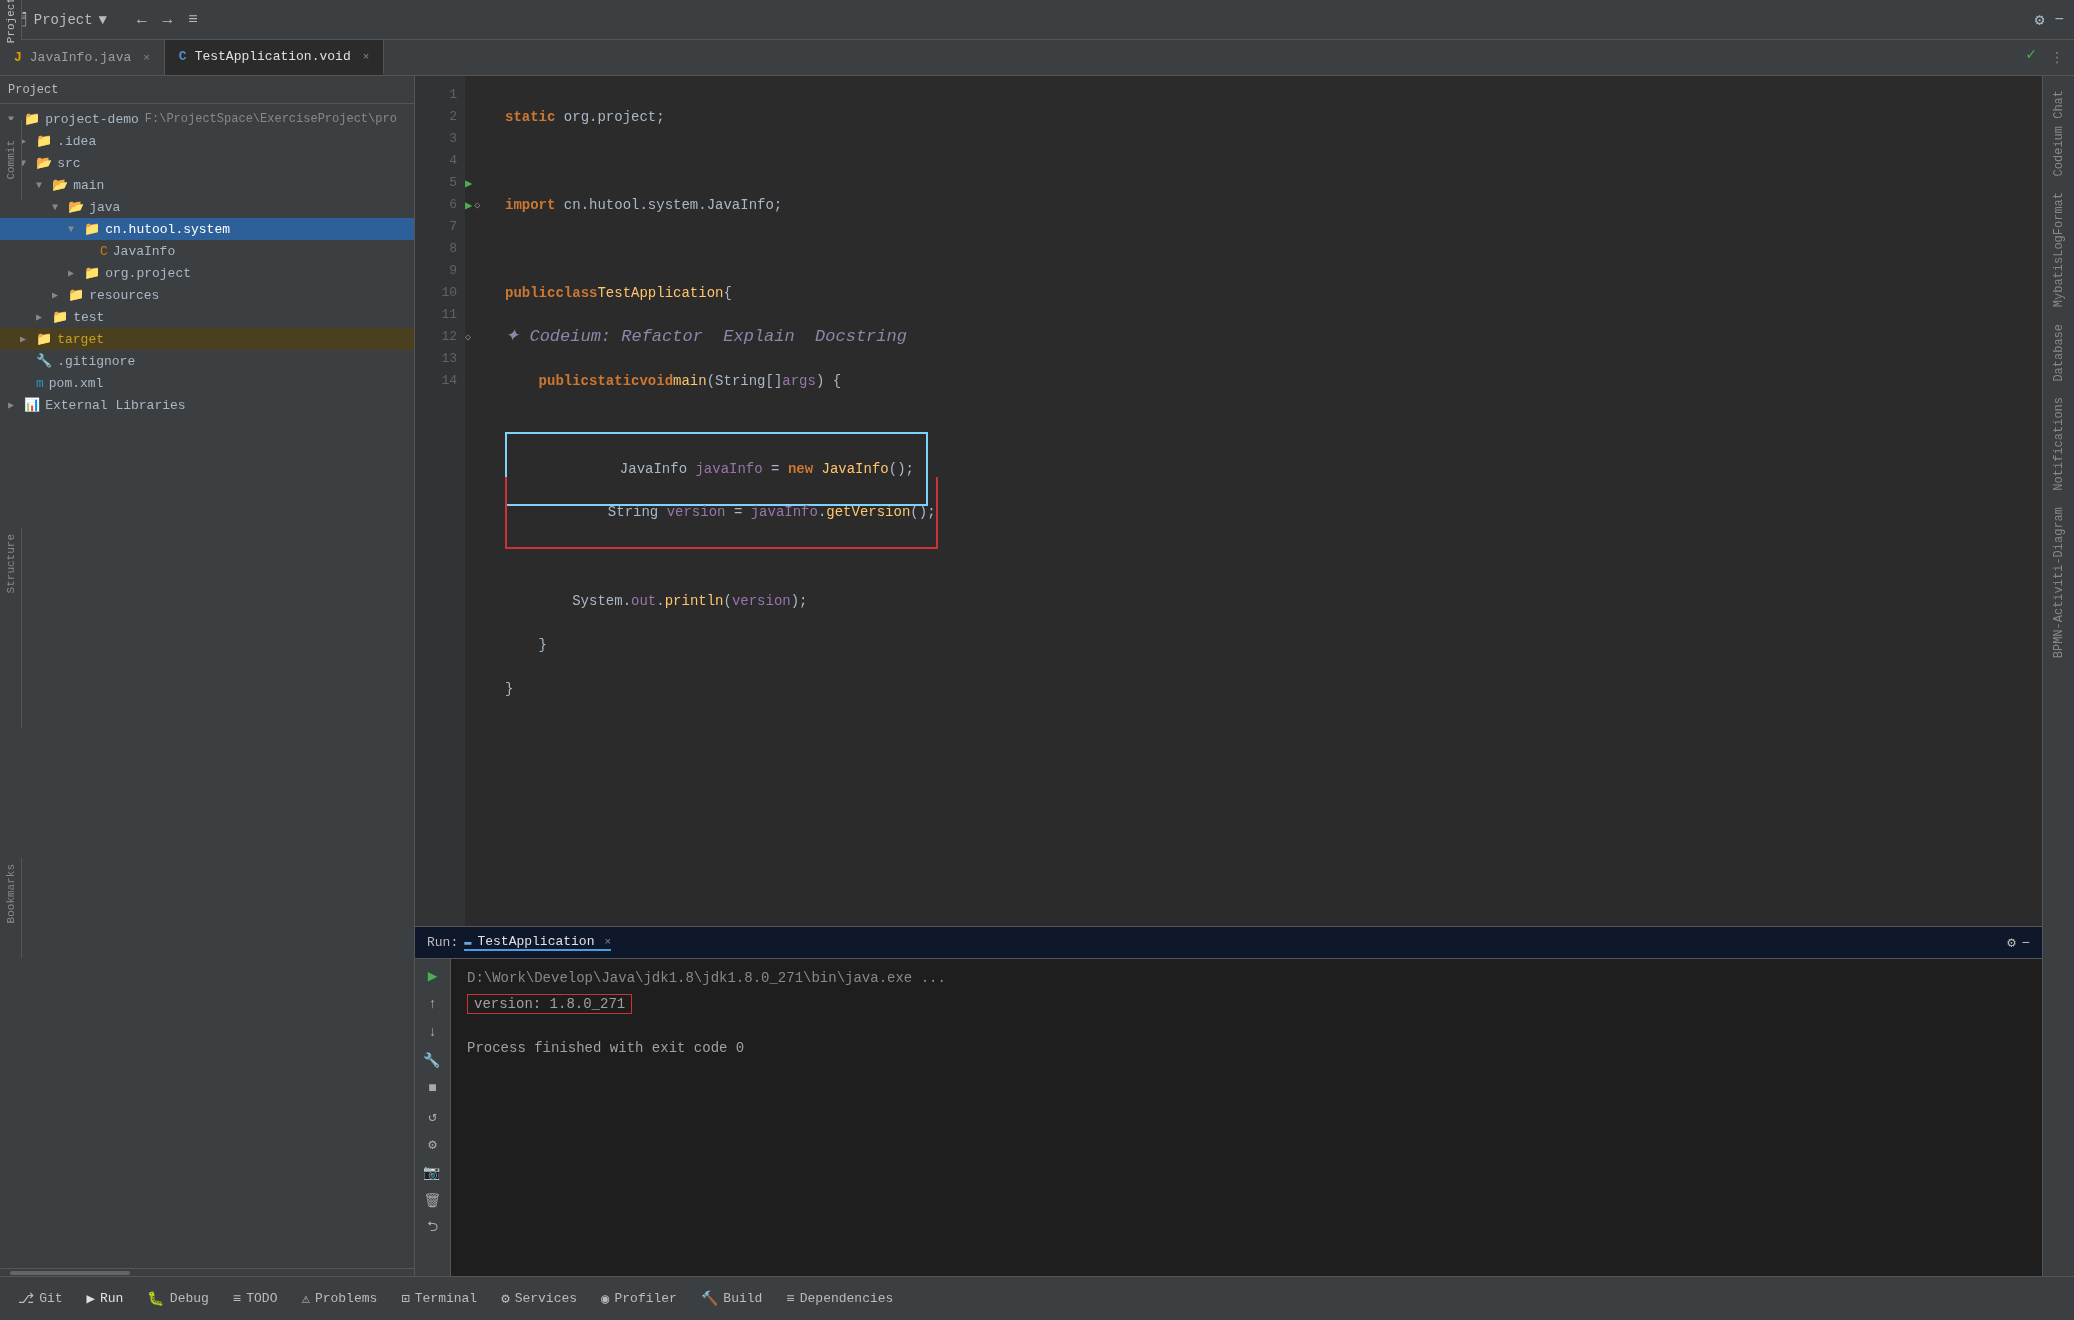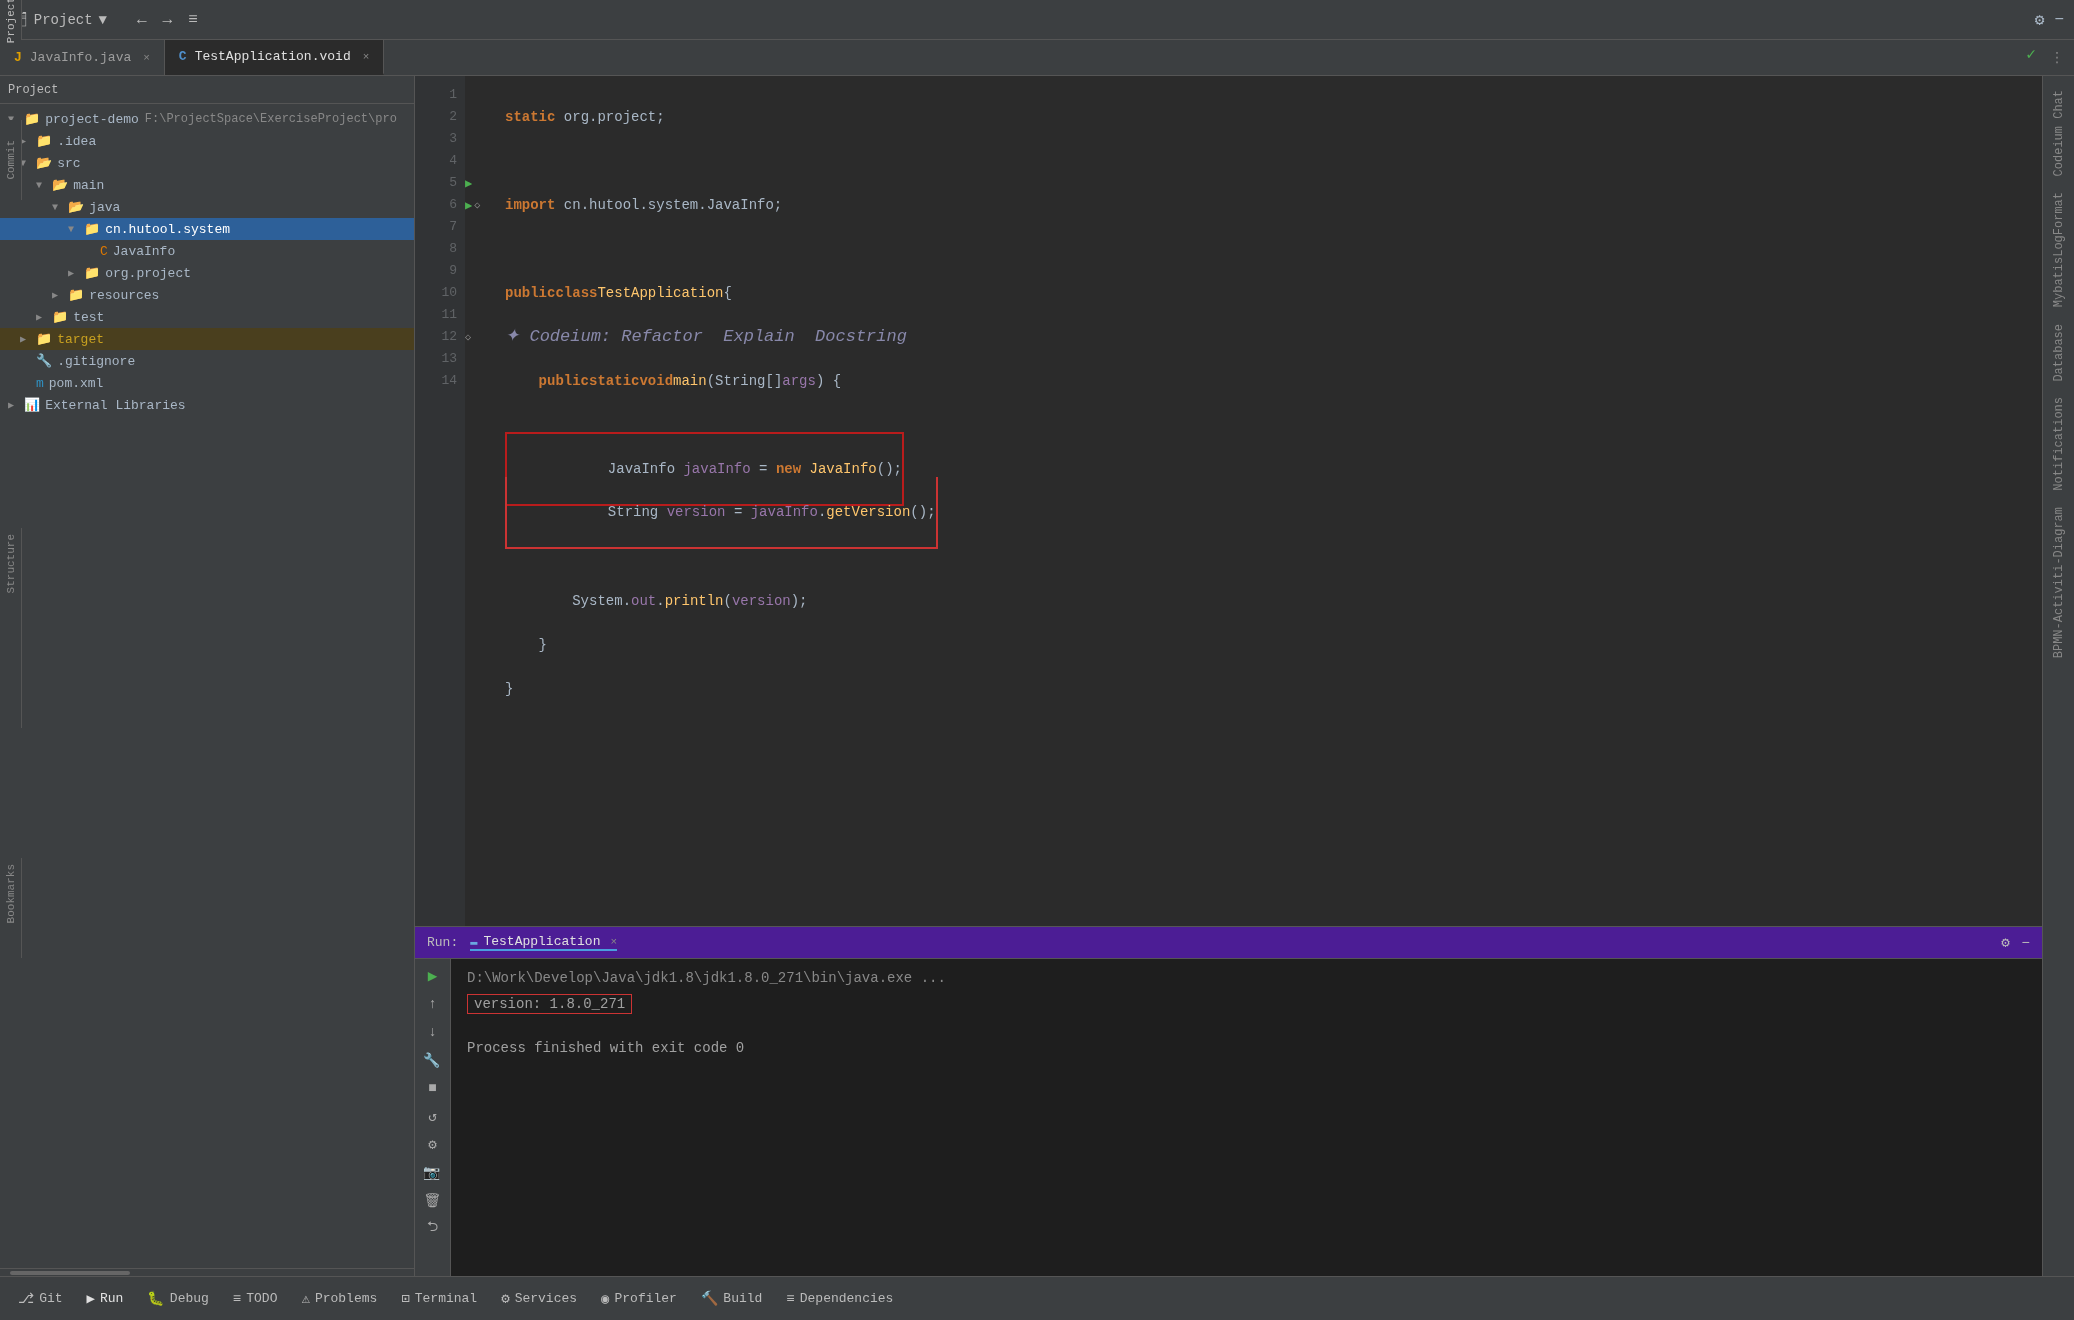--- a/index.html
+++ b/index.html
@@ -222,25 +222,25 @@
     .run-panel {
       height: 350px;
       background: #2b2b2b;
       border-top: 1px solid #555;
       display: flex;
       flex-direction: column;
       flex-shrink: 0;
     }
     .run-header {
       height: 32px;
-      background: #4c1d95;
+      background: #0f172a;
       display: flex;
       align-items: center;
       padding: 0 12px;
-      gap: 12px;
+      gap: 6px;
       border-bottom: 1px solid #555;
       font-size: 13px;
       color: #bbb;
     }
     .run-tab {
       display: flex;
       align-items: center;
       gap: 6px;
       cursor: pointer;
     }
@@ -505,21 +505,21 @@
 <div class="code-line">&nbsp;</div>
 <div class="code-line"><span class="kw">import</span><span class="pkg"> cn.hutool.system.JavaInfo;</span></div>
 <div class="code-line">&nbsp;</div>
 <div class="code-line"><span class="kw">public</span> <span class="kw">class</span> <span class="cls">TestApplication</span> <span>{</span></div>
 <div class="code-line" style="margin-left:4px;">
   <span class="codeium-hint" style="margin-left:-4px;display:block;color:#8888aa;font-size:17px;font-style:italic;">✦ Codeium: Refactor  Explain  Docstring</span>
 </div>
 <div class="code-line">&nbsp;&nbsp;&nbsp;&nbsp;<span class="kw">public</span> <span class="kw">static</span> <span class="kw">void</span> <span class="fn">main</span><span>(</span><span class="type">String</span><span>[]</span> <span class="var">args</span><span>) {</span></div>
 <div class="code-line">&nbsp;</div>
 <div class="code-line">
-  <span style="display:inline;border:2px solid #b91c1c;padding:2px 0;">
+  <span style="display:inline;border:2px solid #7dd3fc;padding:2px 12px;">
     &nbsp;&nbsp;&nbsp;&nbsp;&nbsp;&nbsp;&nbsp;&nbsp;<span class="type">JavaInfo</span> <span class="var">javaInfo</span> <span>= </span><span class="kw">new</span> <span class="cls">JavaInfo</span><span>();</span>
   </span>
 </div>
 <div class="code-line">
   <span style="display:inline;border:2px solid #cc3333;border-top:none;padding:2px 0;">
     &nbsp;&nbsp;&nbsp;&nbsp;&nbsp;&nbsp;&nbsp;&nbsp;<span class="type">String</span> <span class="var">version</span> <span>= </span><span class="var">javaInfo</span><span>.</span><span class="fn">getVersion</span><span>();</span>
   </span>
 </div>
 <div class="code-line">&nbsp;</div>
 <div class="code-line">&nbsp;&nbsp;&nbsp;&nbsp;&nbsp;&nbsp;&nbsp;&nbsp;<span class="type">System</span>.<span class="var">out</span>.<span class="fn">println</span>(<span class="var">version</span>);</div>

